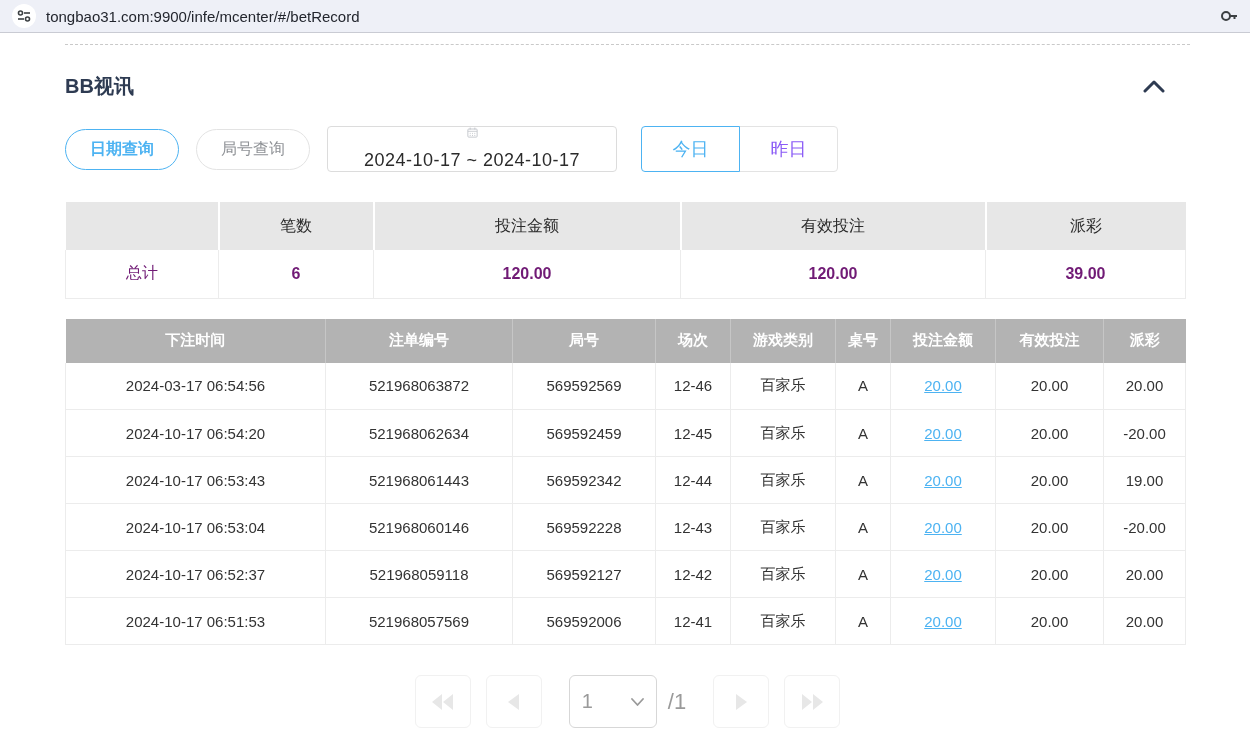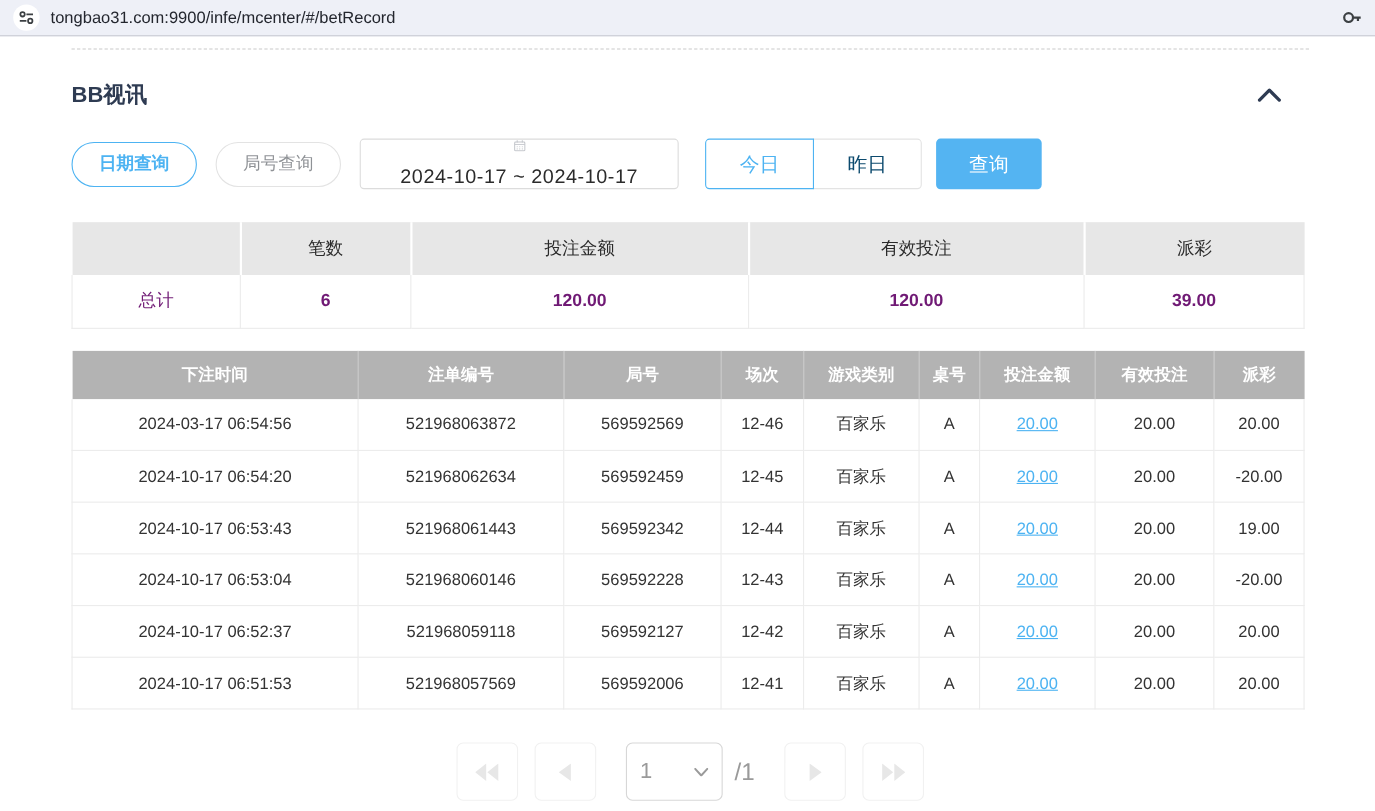--- a/index.html
+++ b/index.html
@@ -39,21 +39,21 @@
 
   .date-box {
     margin-left: 17px; height: 46px; width: 290px; border: 1px solid #dcdcdc; border-radius: 4px;
     display: flex; align-items: center; padding: 0 14px; gap: 12px; background: #fff; cursor: pointer; flex-direction: column;
   }
   .date-text { font-size: 18px; color: #2b2b2b; letter-spacing: .5px; }
 
   .seg-group { margin-left: 12px; display: flex; }
   .seg-btn {
     width: 99px; height: 46px; background: #fff; border: 1px solid #e3e3e3;
-    font-size: 18px; color: #0c4a6e; display: flex; align-items: center; justify-content: center;
+    font-size: 18px; color: #8b5cf6; display: flex; align-items: center; justify-content: center;
     cursor: pointer; margin-left: -1px;
   }
   .seg-btn:first-child { border-radius: 4px 0 0 4px; margin-left: 12px; }
   .seg-btn:last-child { border-radius: 0 4px 4px 0; }
   .seg-btn.active { border: 1px solid #4db3f2; color: #4db3f2; z-index: 2; }
 
   .search-btn {
     margin-left: 13px; width: 96px; height: 46px; background: #54b4f2; color: #fff;
     font-size: 18px; border: none; border-radius: 4px; cursor: pointer;
     display: flex; align-items: center; justify-content: center;
@@ -153,21 +153,20 @@
           <circle cx="13.5" cy="14.5" r="0.9" fill="#c3c6cb"></circle>
       </svg>
       <span class="date-text">2024-10-17 ~ 2024-10-17</span>
     </div>
 
     <div class="seg-group">
       <div class="seg-btn active">今日</div>
       <div class="seg-btn">昨日</div>
     </div>
 
-    <button class="search-btn">查询</button>
   </div>
 
   <table class="summary-table">
     <colgroup>
         <col style="width:153px">
         <col style="width:155px">
         <col style="width:307px">
         <col style="width:305px">
         <col style="width:200px">
       </colgroup>

